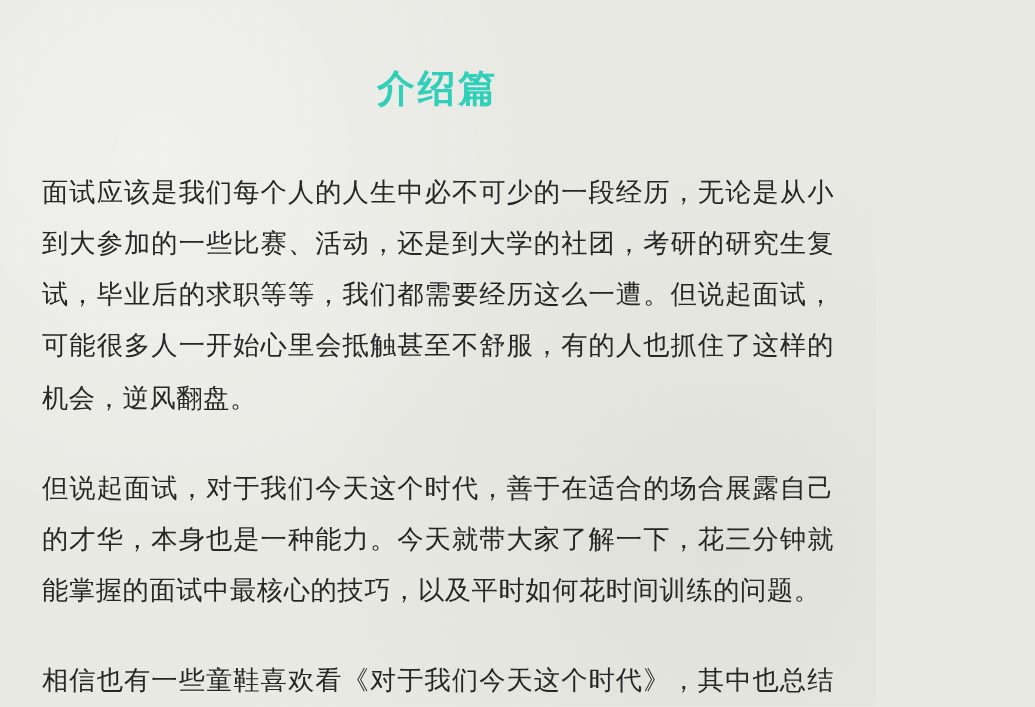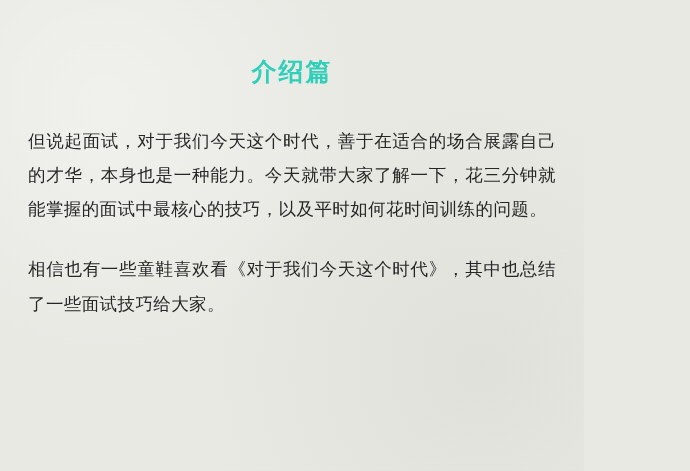--- a/index.html
+++ b/index.html
@@ -12,21 +12,21 @@
     background: #e9e9e4;
     font-family: "Liberation Serif", "DejaVu Serif", serif;
     color: #2b2b2b;
     overflow: hidden;
   }
   .page {
     position: relative;
     width: 584px;
     height: 471px;
     box-sizing: border-box;
-    padding: 13px 24px;
+    padding: 0 24px;
     background:
       radial-gradient(circle at 18% 22%, rgba(255,255,255,0.35) 0%, rgba(255,255,255,0) 42%),
       radial-gradient(circle at 82% 78%, rgba(200,200,190,0.25) 0%, rgba(255,255,255,0) 46%),
       #eaeae5;
   }
   .grain {
     position: absolute;
     inset: 0;
     pointer-events: none;
     opacity: 0.35;
@@ -63,16 +63,17 @@
 </style>
 </head>
 <body>
 
 <div class="page">
   <div class="grain"></div>
 
   <h1 class="title">介绍篇</h1>
 
   <div class="body">
+    <p class="para">面试应该是我们每个人的人生中必不可少的一段经历，无论是从小到大参加的一些比赛、活动，还是到大学的社团，考研的研究生复试，毕业后的求职等等，我们都需要经历这么一遭。但说起面试，可能很多人一开始心里会抵触甚至不舒服，有的人也抓住了这样的机会，逆风翻盘。</p>
     <p class="para">但说起面试，对于我们今天这个时代，善于在适合的场合展露自己的才华，本身也是一种能力。今天就带大家了解一下，花三分钟就能掌握的面试中最核心的技巧，以及平时如何花时间训练的问题。</p>
     <p class="para">相信也有一些童鞋喜欢看《对于我们今天这个时代》，其中也总结了一些面试技巧给大家。</p>
   </div>
 </div>
 
 </body></html>

